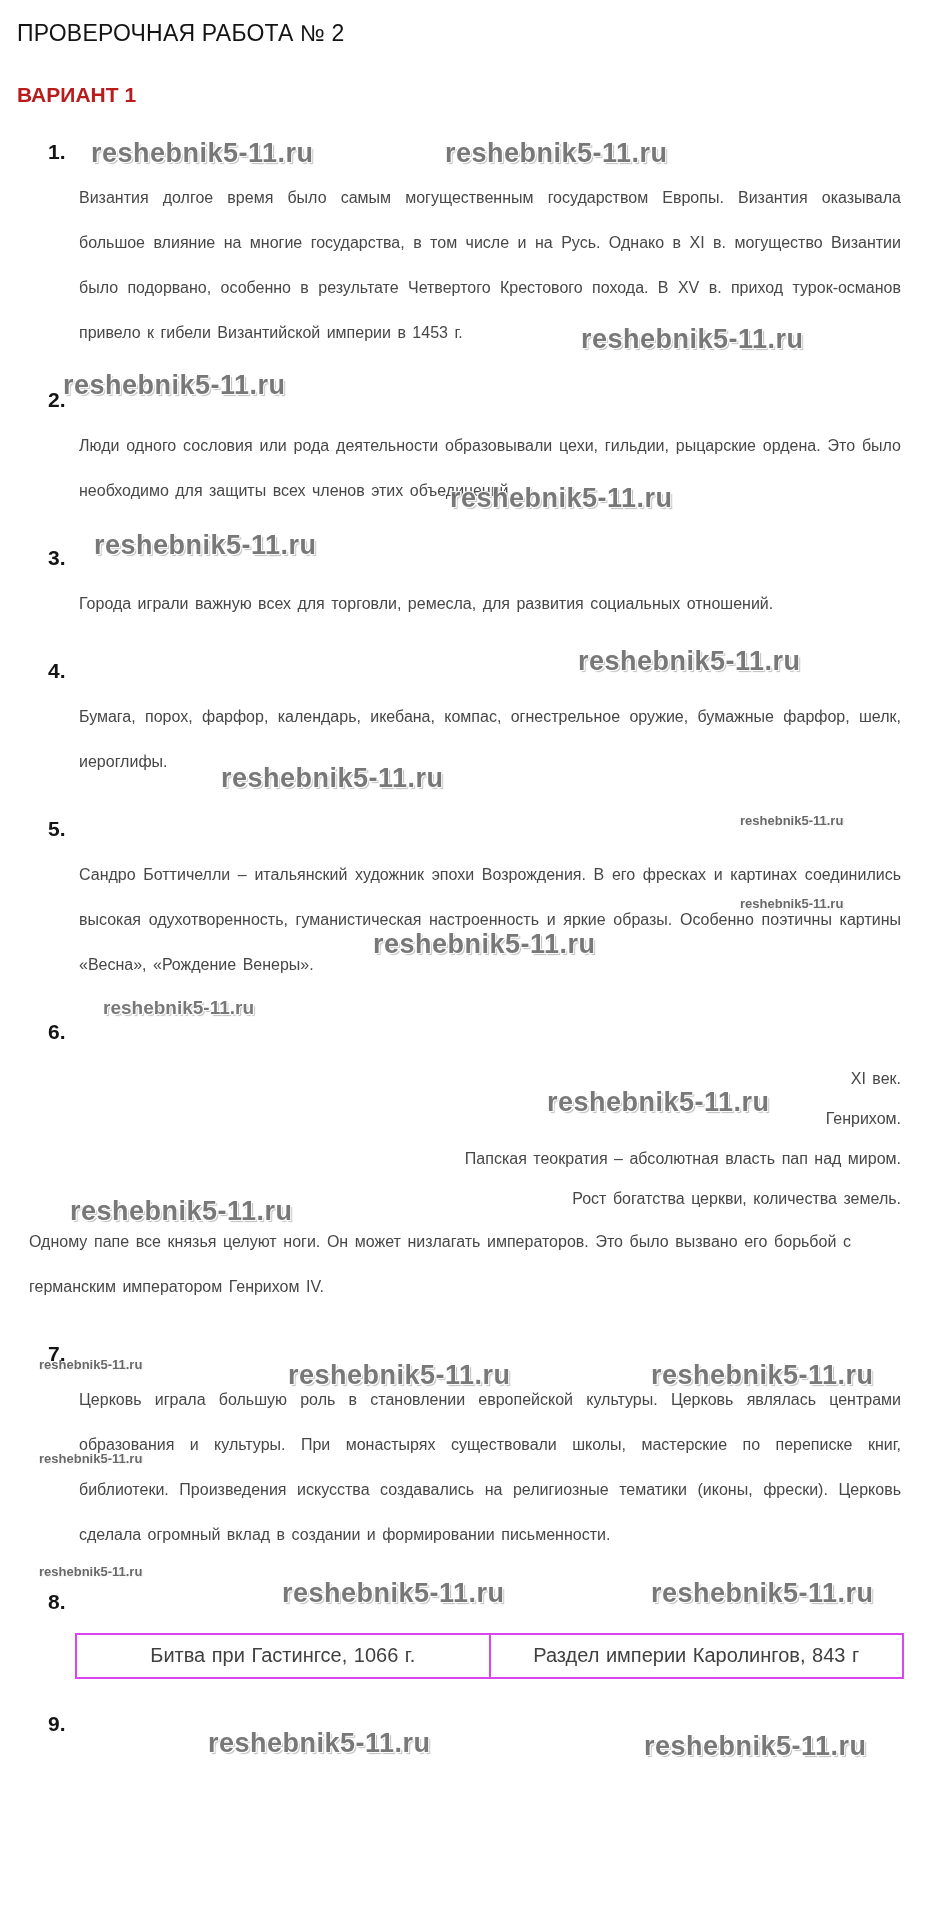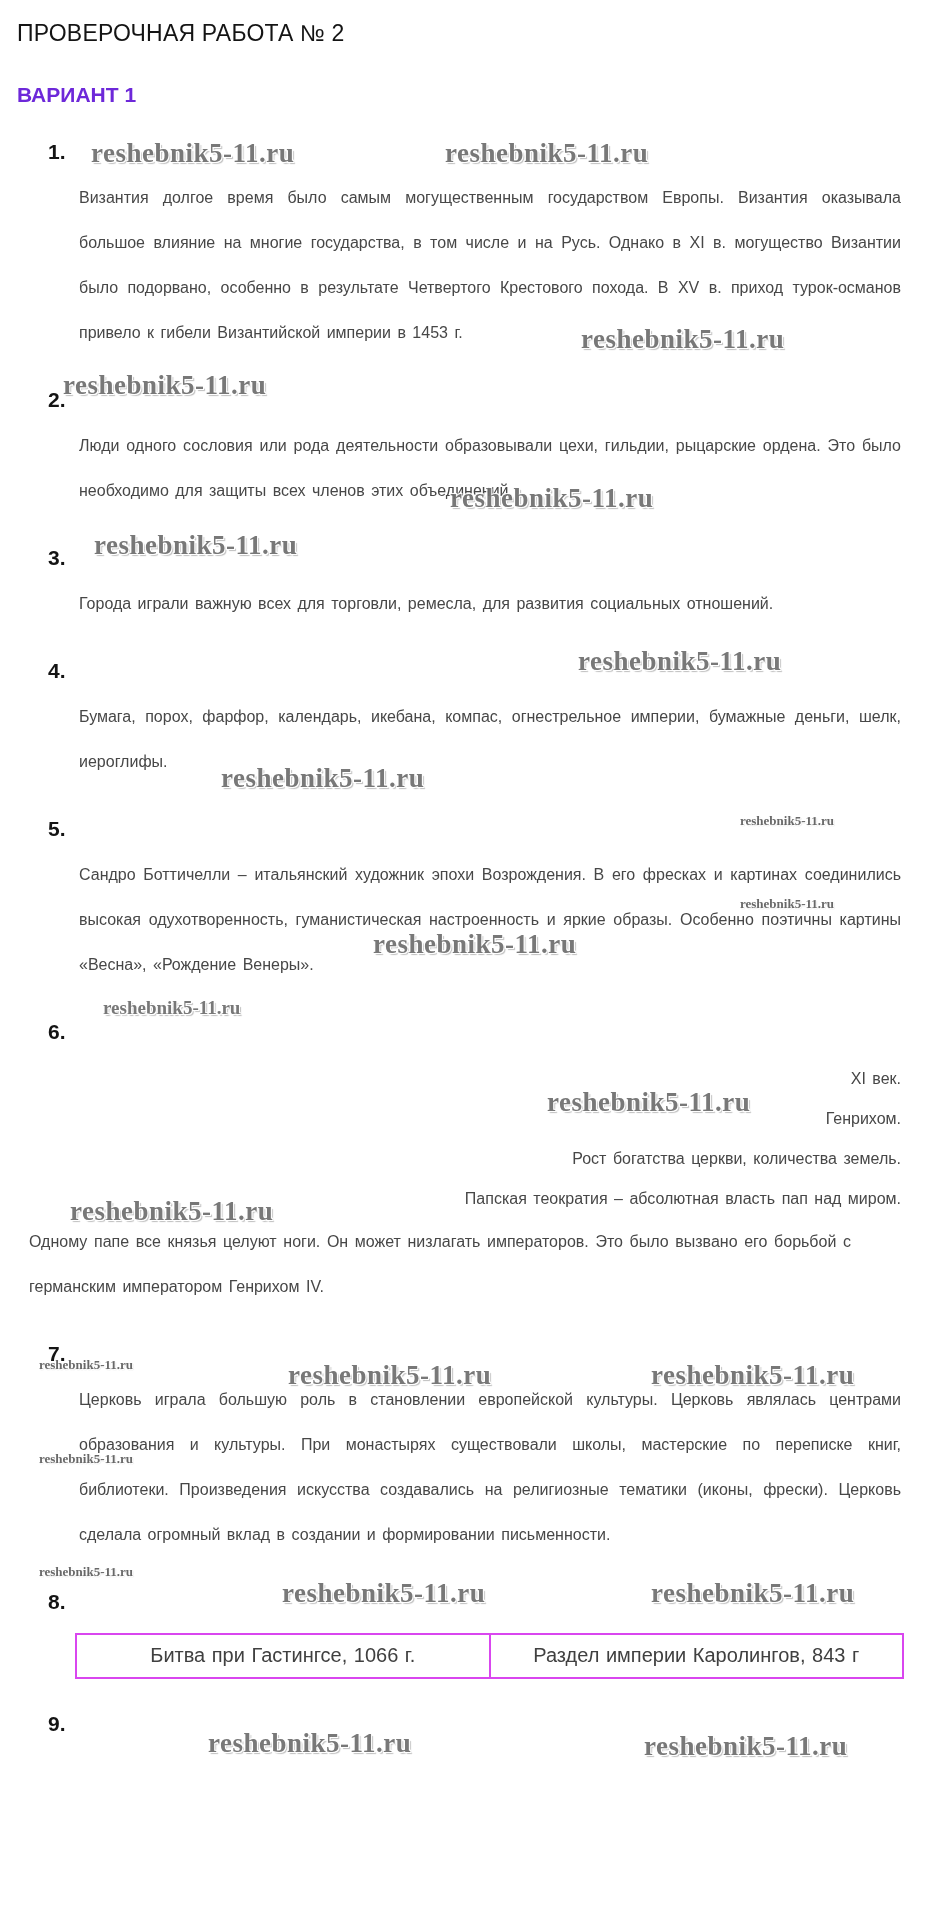--- a/index.html
+++ b/index.html
@@ -25,21 +25,21 @@
     margin: 6px 0 0;
     font-size: 23px;
     font-weight: normal;
     color: #141414;
     letter-spacing: 0.2px;
   }
   h2.variant {
     margin: 36px 0 0;
     font-size: 21px;
     font-weight: bold;
-    color: #6d28d9;
+    color: #b91c1c;
   }
   .answers { margin-top: 14px; }
   .answer { margin-top: 30px; }
   .answer .num {
     margin-left: 31px;
     font-size: 21px;
     font-weight: bold;
     color: #141414;
     line-height: 30px;
   }
@@ -73,21 +73,21 @@
   }
   .t2 td { padding: 9px 6px 10px; }
   
   .wm-layer {
     position: absolute;
     inset: 0;
     pointer-events: none;
   }
   .wm {
     position: absolute;
-    font-family: Liberation Serif, serif;
+    font-family: Liberation Sans, sans-serif;
     font-weight: bold;
     white-space: nowrap;
     color: #6d6d6d;
     text-shadow:
       -1px -1px 0 #ffffff,
        1px -1px 0 #ffffff,
       -1px  1px 0 #ffffff,
        1px  1px 0 #ffffff,
        2px  2px 1px rgba(60,60,60,0.35);
     opacity: 0.92;
@@ -119,34 +119,34 @@
       <p>Люди одного сословия или рода деятельности образовывали цехи, гильдии, рыцарские ордена. Это было необходимо для защиты всех членов этих объединений.</p>
     </section>
 
     <section class="answer">
       <div class="num">3.</div>
       <p>Города играли важную всех для торговли, ремесла, для развития социальных отношений.</p>
     </section>
 
     <section class="answer">
       <div class="num">4.</div>
-      <p>Бумага, порох, фарфор, календарь, икебана, компас, огнестрельное империи, бумажные деньги, шелк, иероглифы.</p>
+      <p>Бумага, порох, фарфор, календарь, икебана, компас, огнестрельное оружие, бумажные фарфор, шелк, иероглифы.</p>
     </section>
 
     <section class="answer">
       <div class="num">5.</div>
       <p>Сандро Боттичелли – итальянский художник эпохи Возрождения. В его фресках и картинах соединились высокая одухотворенность, гуманистическая настроенность и яркие образы. Особенно поэтичны картины «Весна», «Рождение Венеры».</p>
     </section>
 
     <section class="answer">
       <div class="num">6.</div>
       <p class="line first">XI век.</p>
       <p class="line">Генрихом.</p>
+      <p class="line">Папская теократия – абсолютная власть пап над миром.</p>
       <p class="line">Рост богатства церкви, количества земель.</p>
-      <p class="line">Папская теократия – абсолютная власть пап над миром.</p>
       <p style="margin-top:0;margin-left:12px;">Одному папе все князья целуют ноги. Он может низлагать императоров. Это было вызвано его борьбой с германским императором Генрихом IV.</p>
     </section>
 
     <section class="answer">
       <div class="num">7.</div>
       <p>Церковь играла большую роль в становлении европейской культуры. Церковь являлась центрами образования и культуры. При монастырях существовали школы, мастерские по переписке книг, библиотеки. Произведения искусства создавались на религиозные тематики (иконы, фрески). Церковь сделала огромный вклад в создании и формировании письменности.</p>
     </section>
 
     <section class="answer">
       <div class="num">8.</div>

